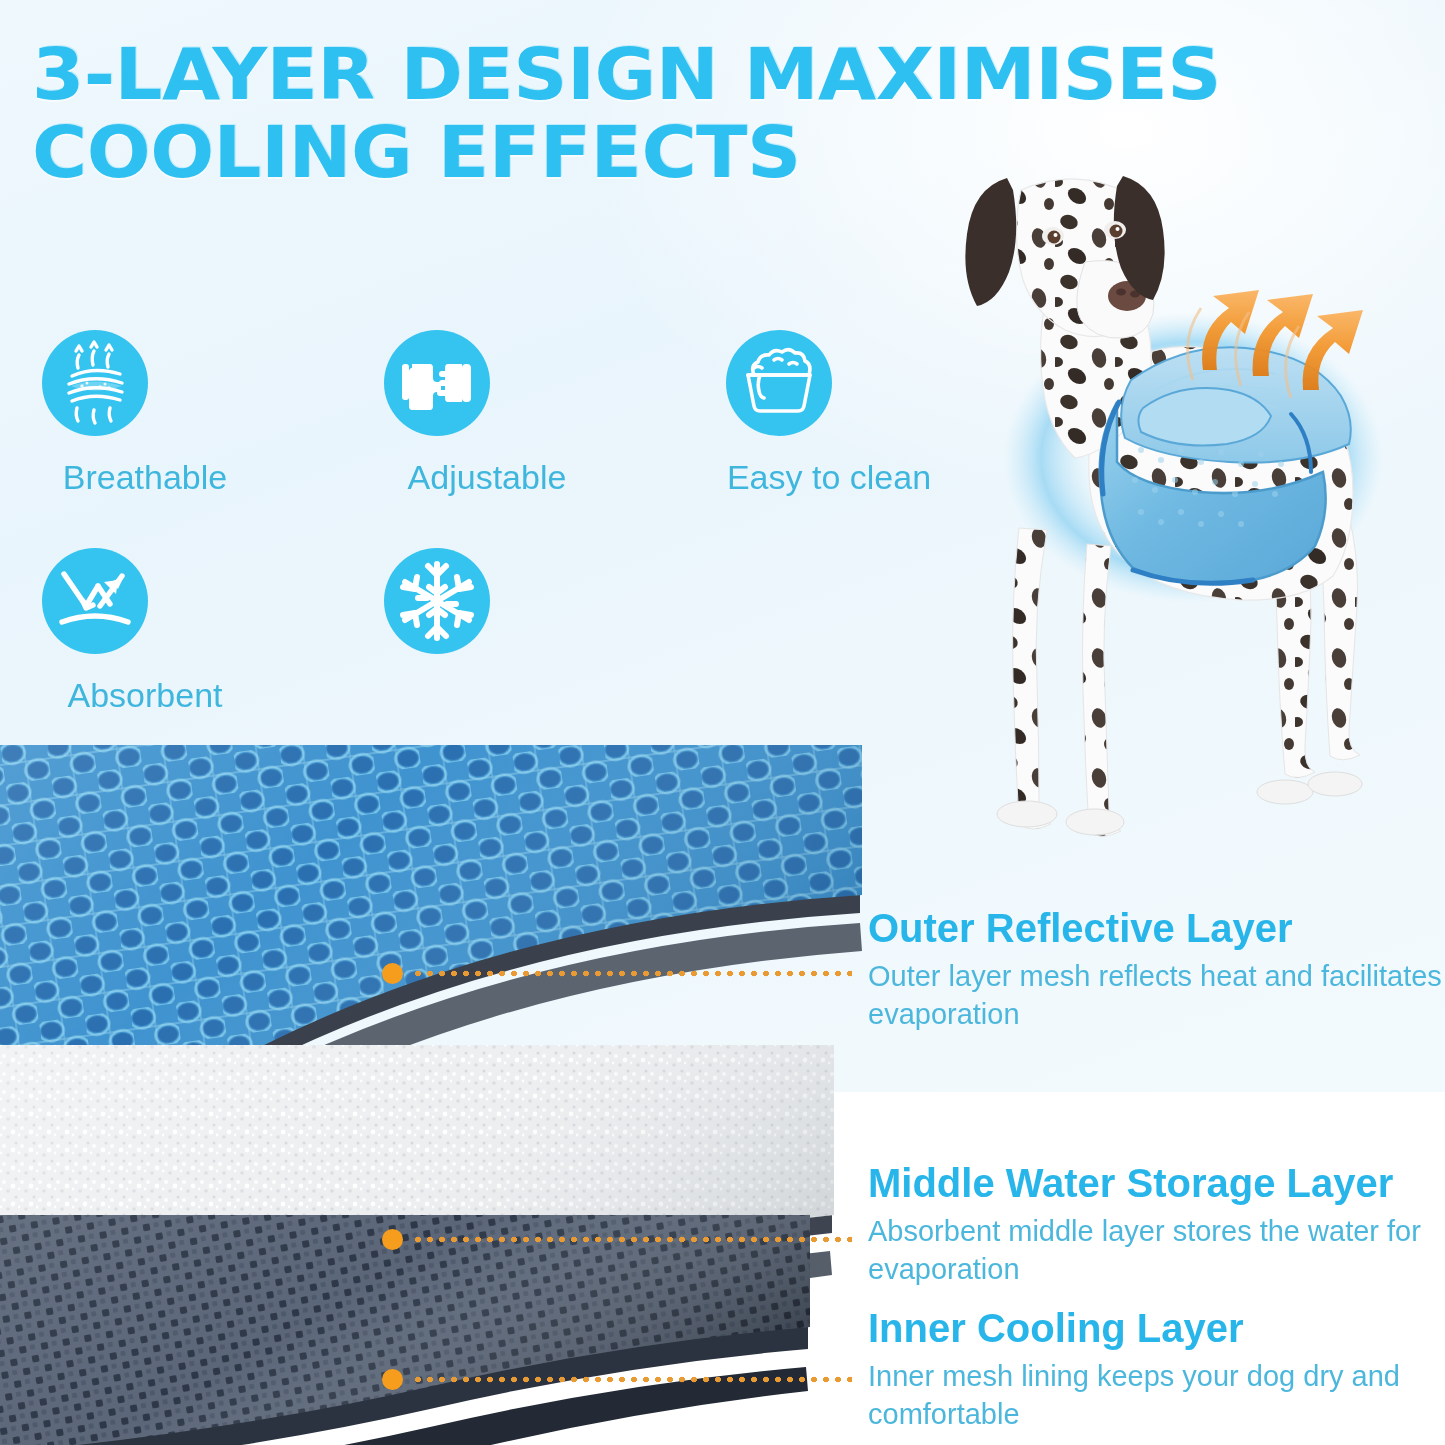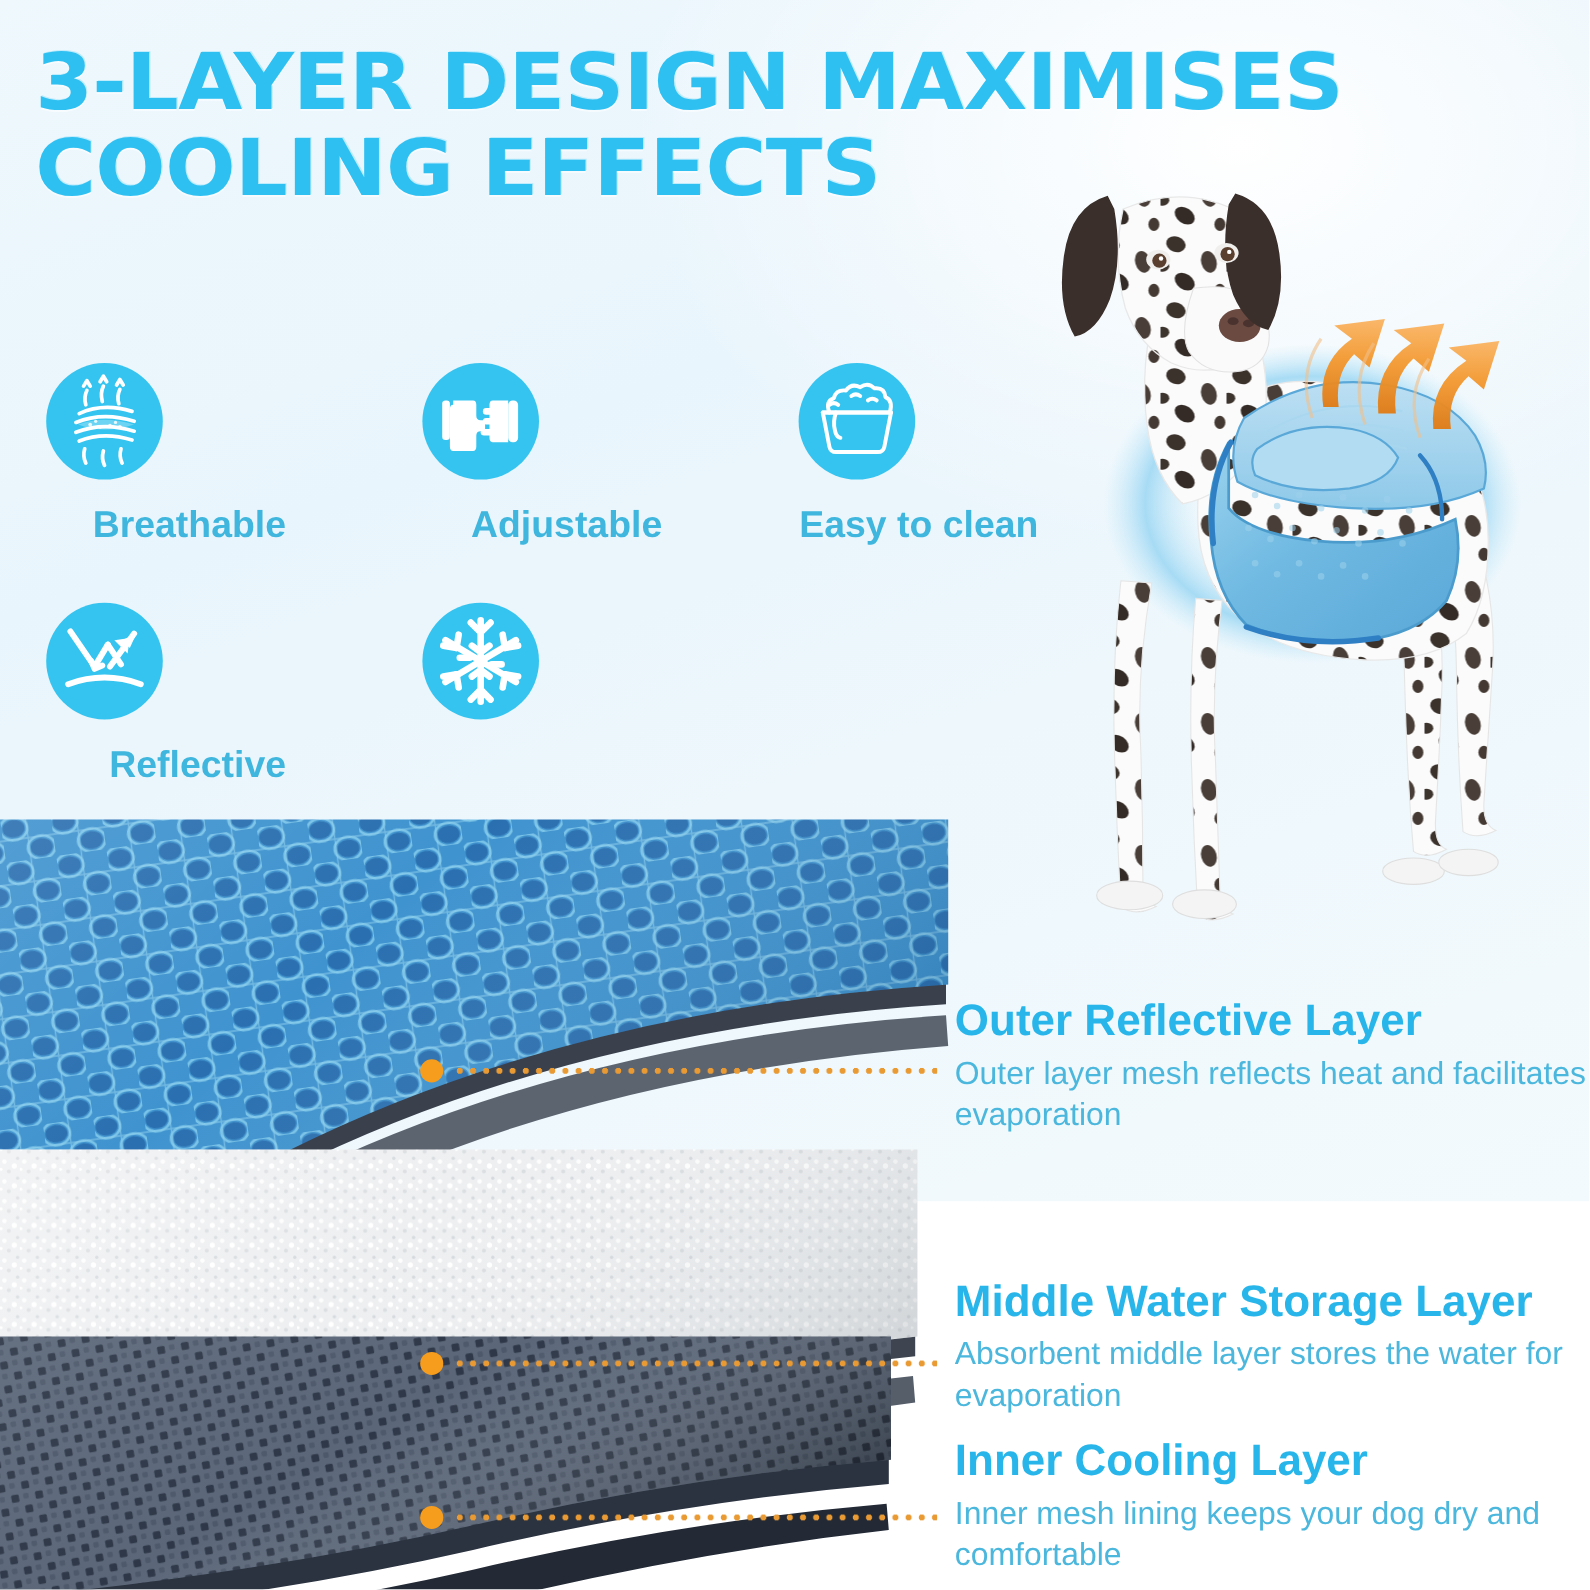--- a/index.html
+++ b/index.html
@@ -37,22 +37,21 @@
     white-space:nowrap;
     text-shadow:
        0 2px 0 rgba(255,255,255,.55),
        1px -1px 0 rgba(110,215,250,.35);
   }
 
   
   .feature{
     position:absolute;
     width:230px;
-    text-align:right;
-    font-weight:bold;
+    text-align:center;
   }
   .feature .circle{
     width:106px; height:106px;
     border-radius:50%;
     background:#35c4ef;
     position:relative;
     margin-left:12px;
     box-shadow:0 0 0 0 rgba(0,0,0,0);
   }
   .feature .circle svg{ display:block; width:106px; height:106px; }
@@ -220,21 +219,21 @@
         </g>
         <g fill="#ffffff">
           <path d="M62 34 l14 -2 l-2 14 z"></path>
           <path d="M72 56 l13 -6 l-6 13 z" transform="translate(-3,-22)"></path>
         </g>
         <g fill="none" stroke="#ffffff" stroke-width="5.4" stroke-linecap="round" stroke-linejoin="round">
           <path d="M41 53 L44 60 L51 57"></path>
         </g>
       </svg>
     </div>
-    <div class="flabel">Reflective</div>
+    <div class="flabel">Absorbent</div>
   </div>
 
   <div class="feature" id="feat-refrigerated">
     <div class="circle">
       <svg viewBox="0 0 106 106">
         <g stroke="#ffffff" stroke-width="6" stroke-linecap="round" fill="none">
           <g>
             <path d="M53 16 L53 90"></path>
             <path d="M21 34 L85 72"></path>
             <path d="M85 34 L21 72"></path>

